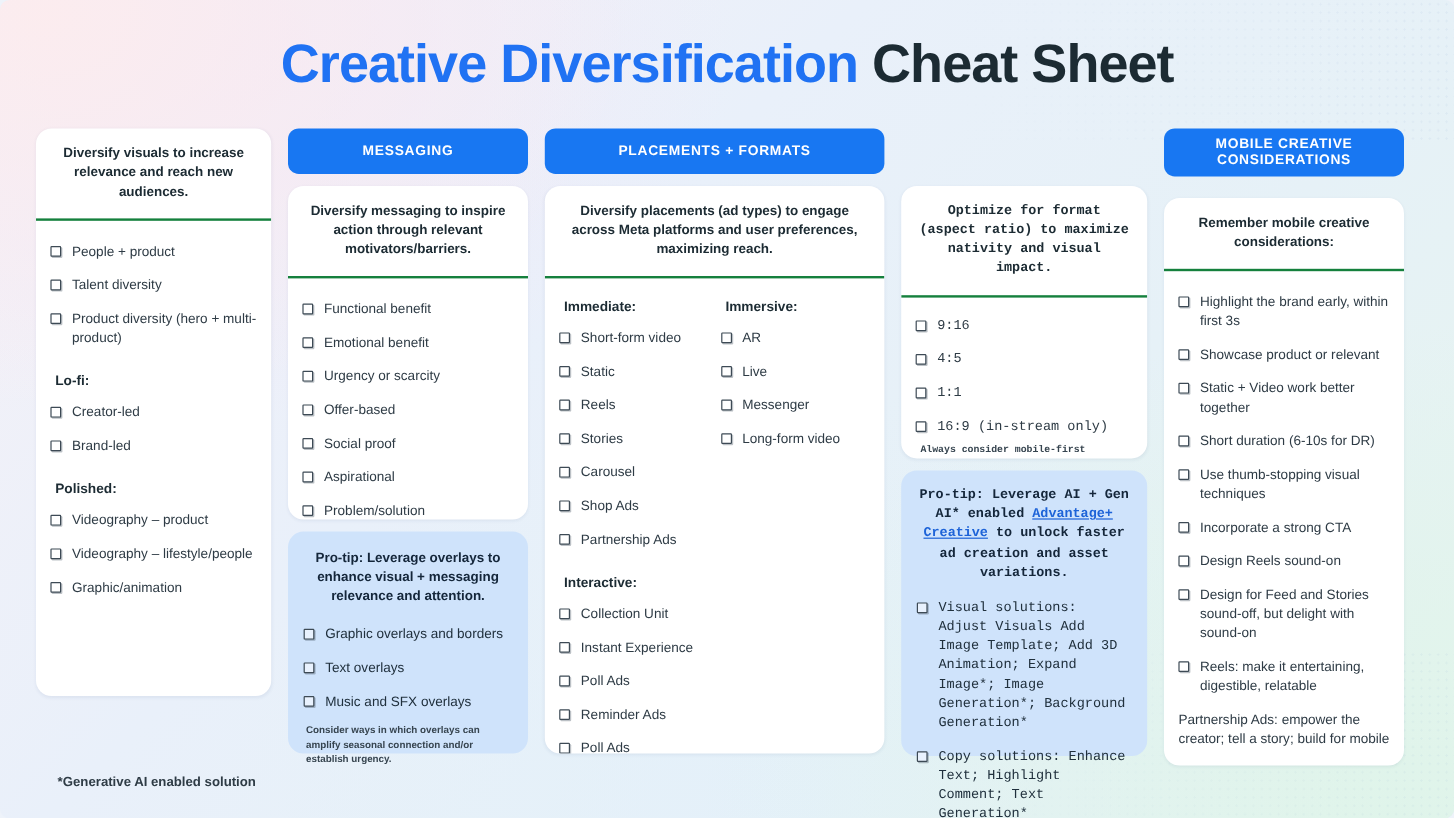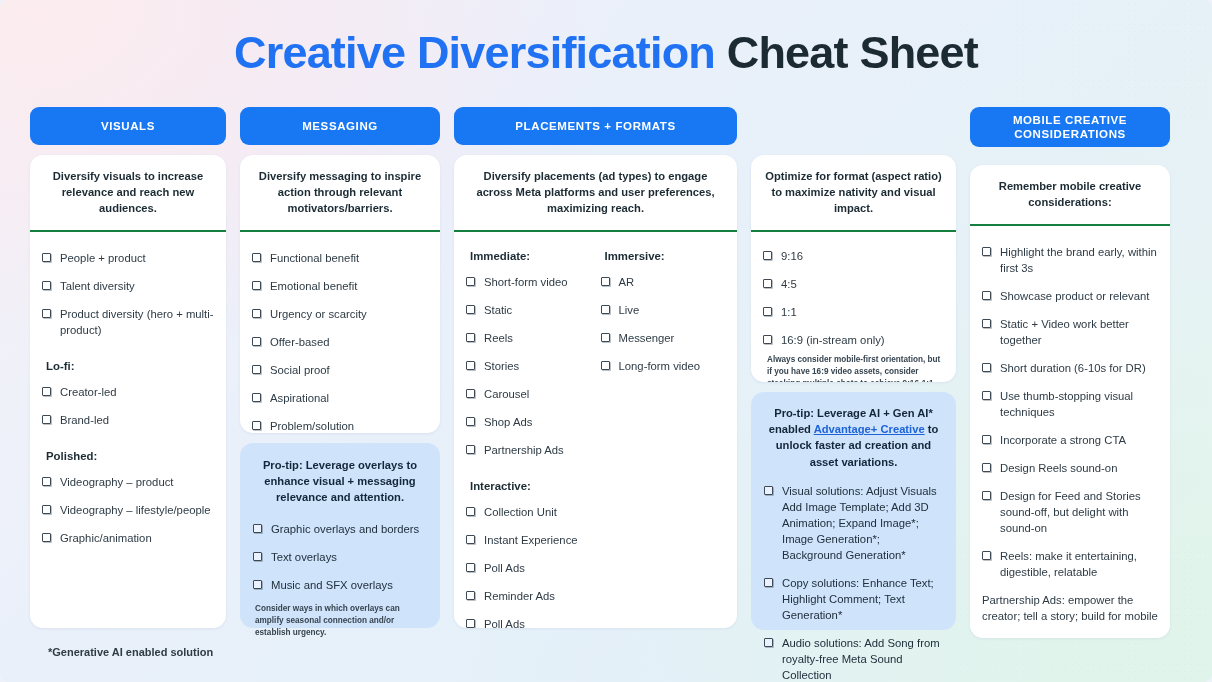--- a/index.html
+++ b/index.html
@@ -195,21 +195,20 @@
   <div id="dots-br"></div>
 
   <h1 id="title">
     <span class="blue">Creative Diversification</span>
     <span class="dark">Cheat Sheet</span>
   </h1>
 
   <div id="columns">
 
     <div class="col c1">
-      <div class="pill">VISUALS</div>
       <div class="card c1 h1">
         <div class="card-head">Diversify visuals to increase relevance and reach new audiences.</div>
         <div class="card-body">
           <ul class="checks">
             <li>
                 <span class="cbox"></span>
                 <span>People + product</span>
               </li>
             <li>
                 <span class="cbox"></span>
@@ -393,21 +392,21 @@
               </li>
             <li>
                 <span class="cbox"></span>
                 <span>Poll Ads</span>
               </li>
           </ul>
         </div>
       </div>
     </div>
 
-    <div class="col c4" style="margin-top:48px;">
+    <div class="col c4" style="margin-top:48px;font-family:Liberation Mono, monospace;">
       <div class="card c4 h4">
         <div class="card-head">Optimize for format (aspect ratio) to maximize nativity and visual impact.</div>
         <div class="card-body" style="padding-top:16px;">
           <ul class="checks">
             <li>
                 <span class="cbox"></span>
                 <span>9:16</span>
               </li>
             <li>
                 <span class="cbox"></span>

